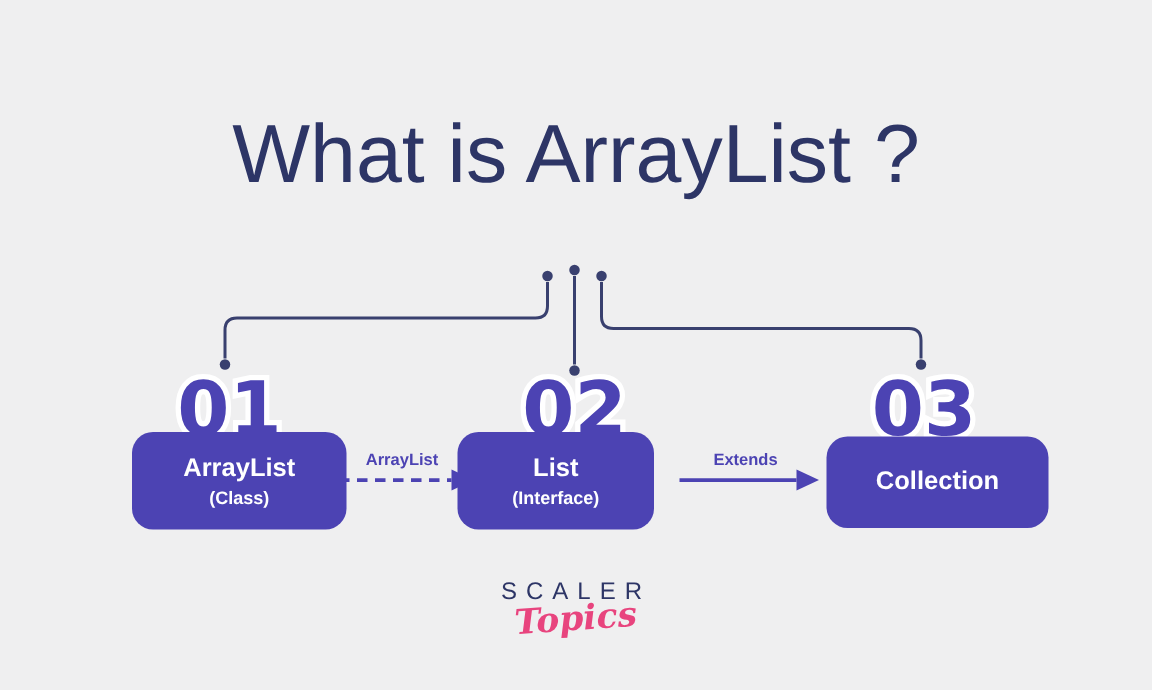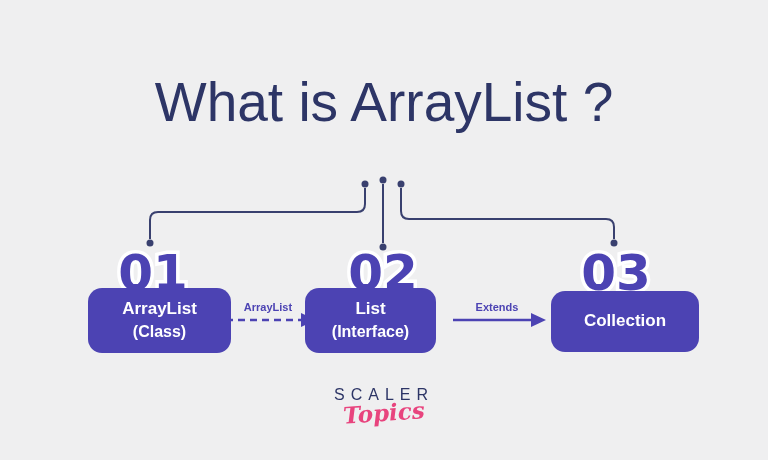--- a/index.html
+++ b/index.html
@@ -50,21 +50,21 @@
     color: #ffffff;
     display: flex;
     flex-direction: column;
     align-items: center;
     justify-content: center;
     font-weight: bold;
     text-align: center;
     line-height: 1.35;
   }
   .node .l1 { font-size: 17px; }
-  .node .l2 { font-size: 16px; }
+  .node .l2 { font-size: 12px; }
   .node1 { left: 88px;  top: 288px; width: 143px; height: 65px; }
   .node2 { left: 305px; top: 288px; width: 131px; height: 65px; }
   .node3 { left: 551px; top: 291px; width: 148px; height: 61px; }
 
   .arrow-label {
     position: absolute;
     font-size: 11px;
     font-weight: bold;
     color: #4c43b3;
     transform: translateX(-50%);

